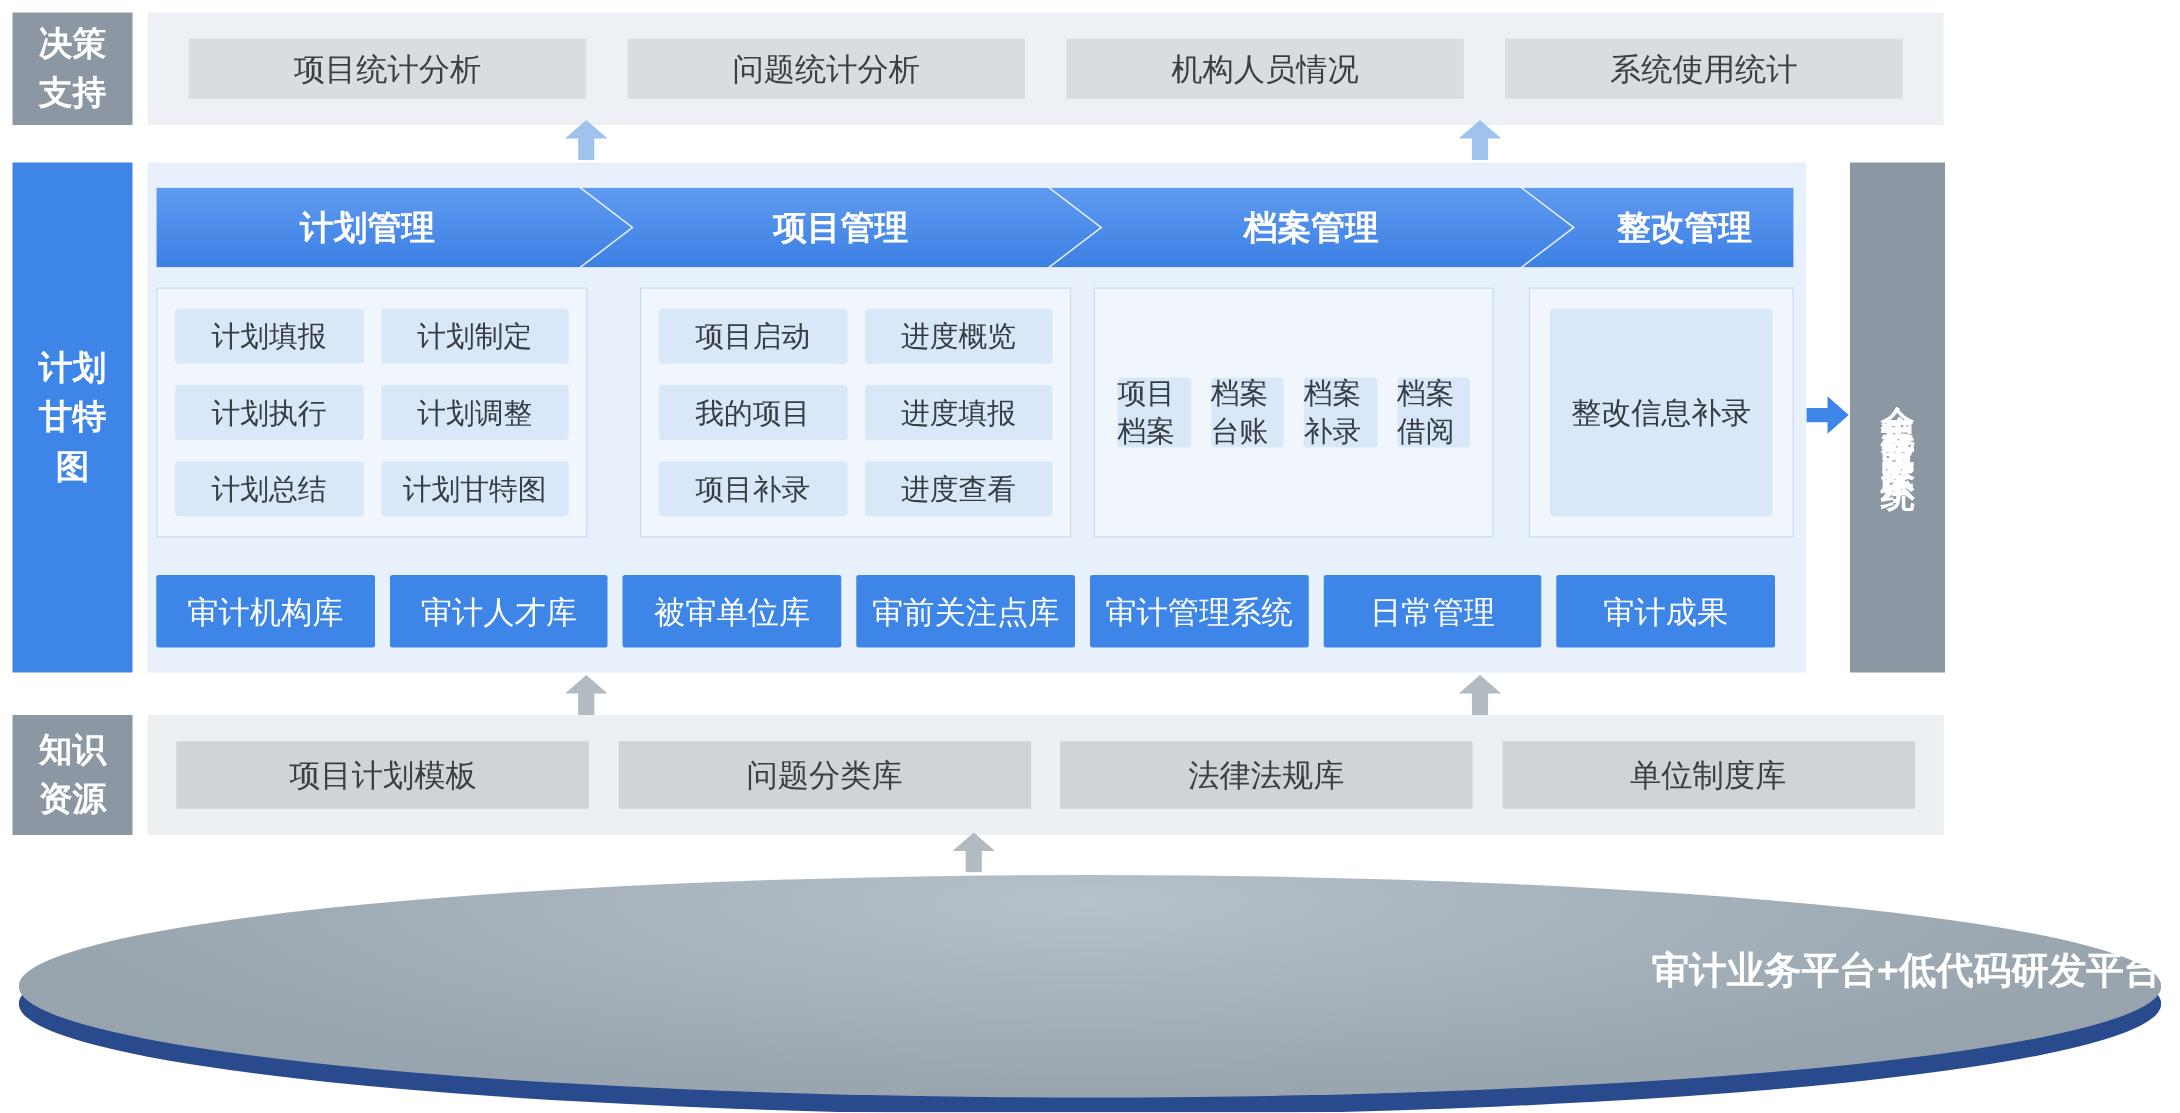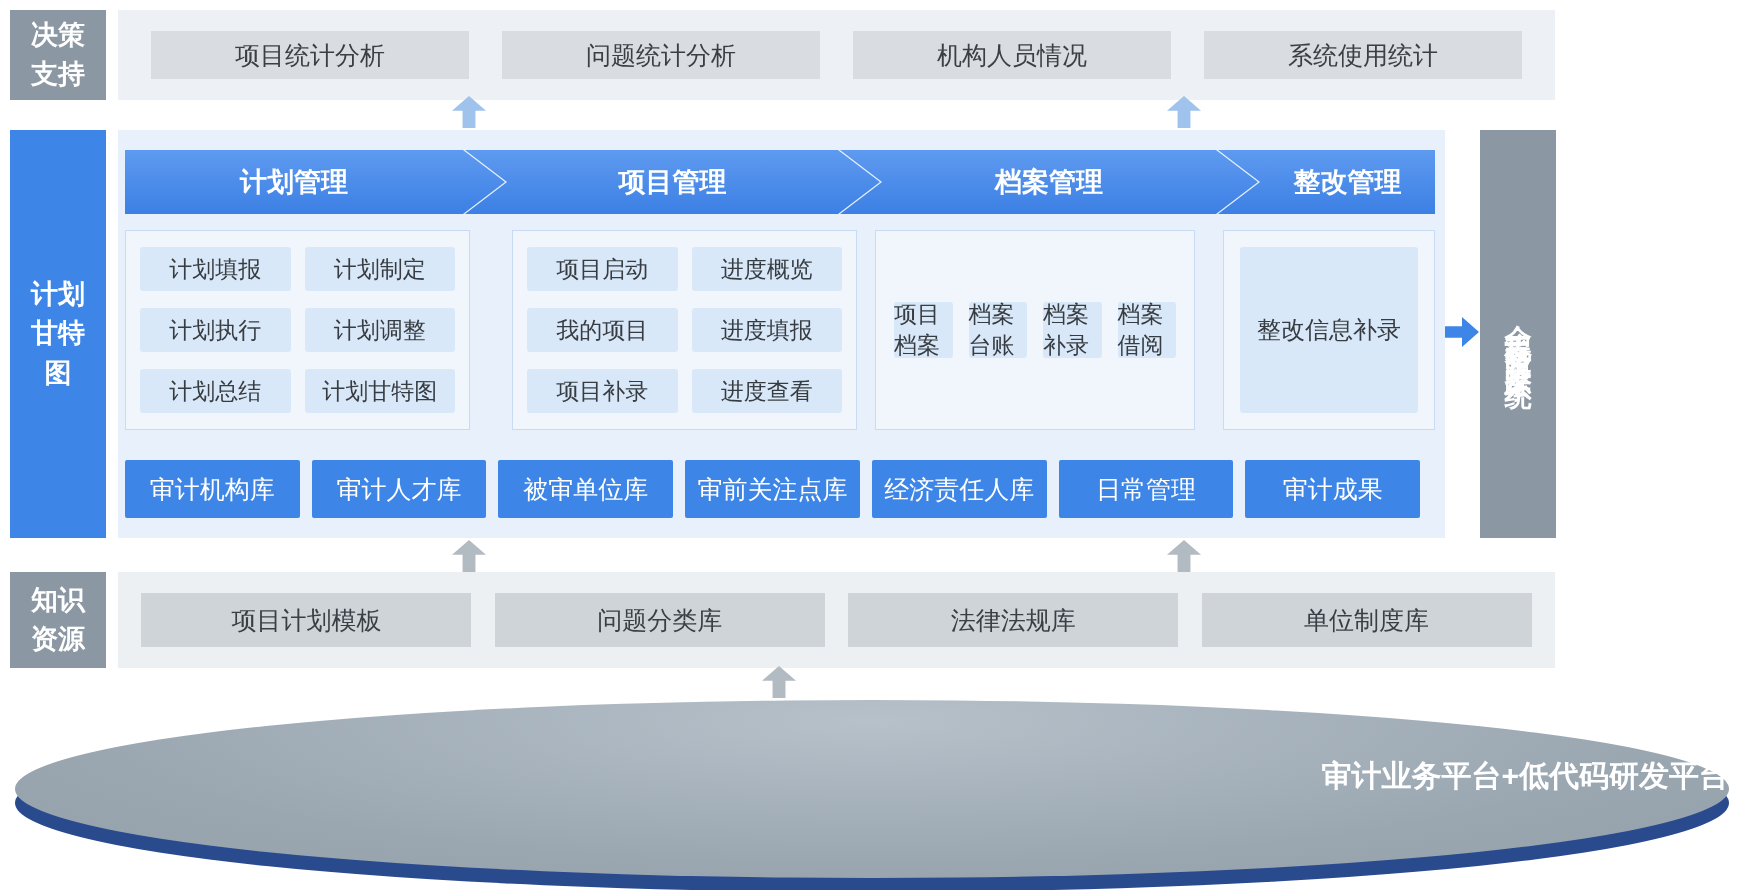--- a/index.html
+++ b/index.html
@@ -272,21 +272,21 @@
       <div class="single-box-wrap">
         <div class="single-box">整改信息补录</div>
       </div>
     </div>
 
     <div class="library-row">
       <div class="library-box">审计机构库</div>
       <div class="library-box">审计人才库</div>
       <div class="library-box">被审单位库</div>
       <div class="library-box">审前关注点库</div>
-      <div class="library-box">经济责任人库</div>
+      <div class="library-box">审计管理系统</div>
       <div class="library-box">日常管理</div>
       <div class="library-box">审计成果</div>
     </div>
   </div>
 
   <div class="arrow-right ar1"></div>
 
   <div class="side-label gray-label lbl-tracking">
     <span class="vertical-text">全流程整改跟踪系统</span>
   </div>

